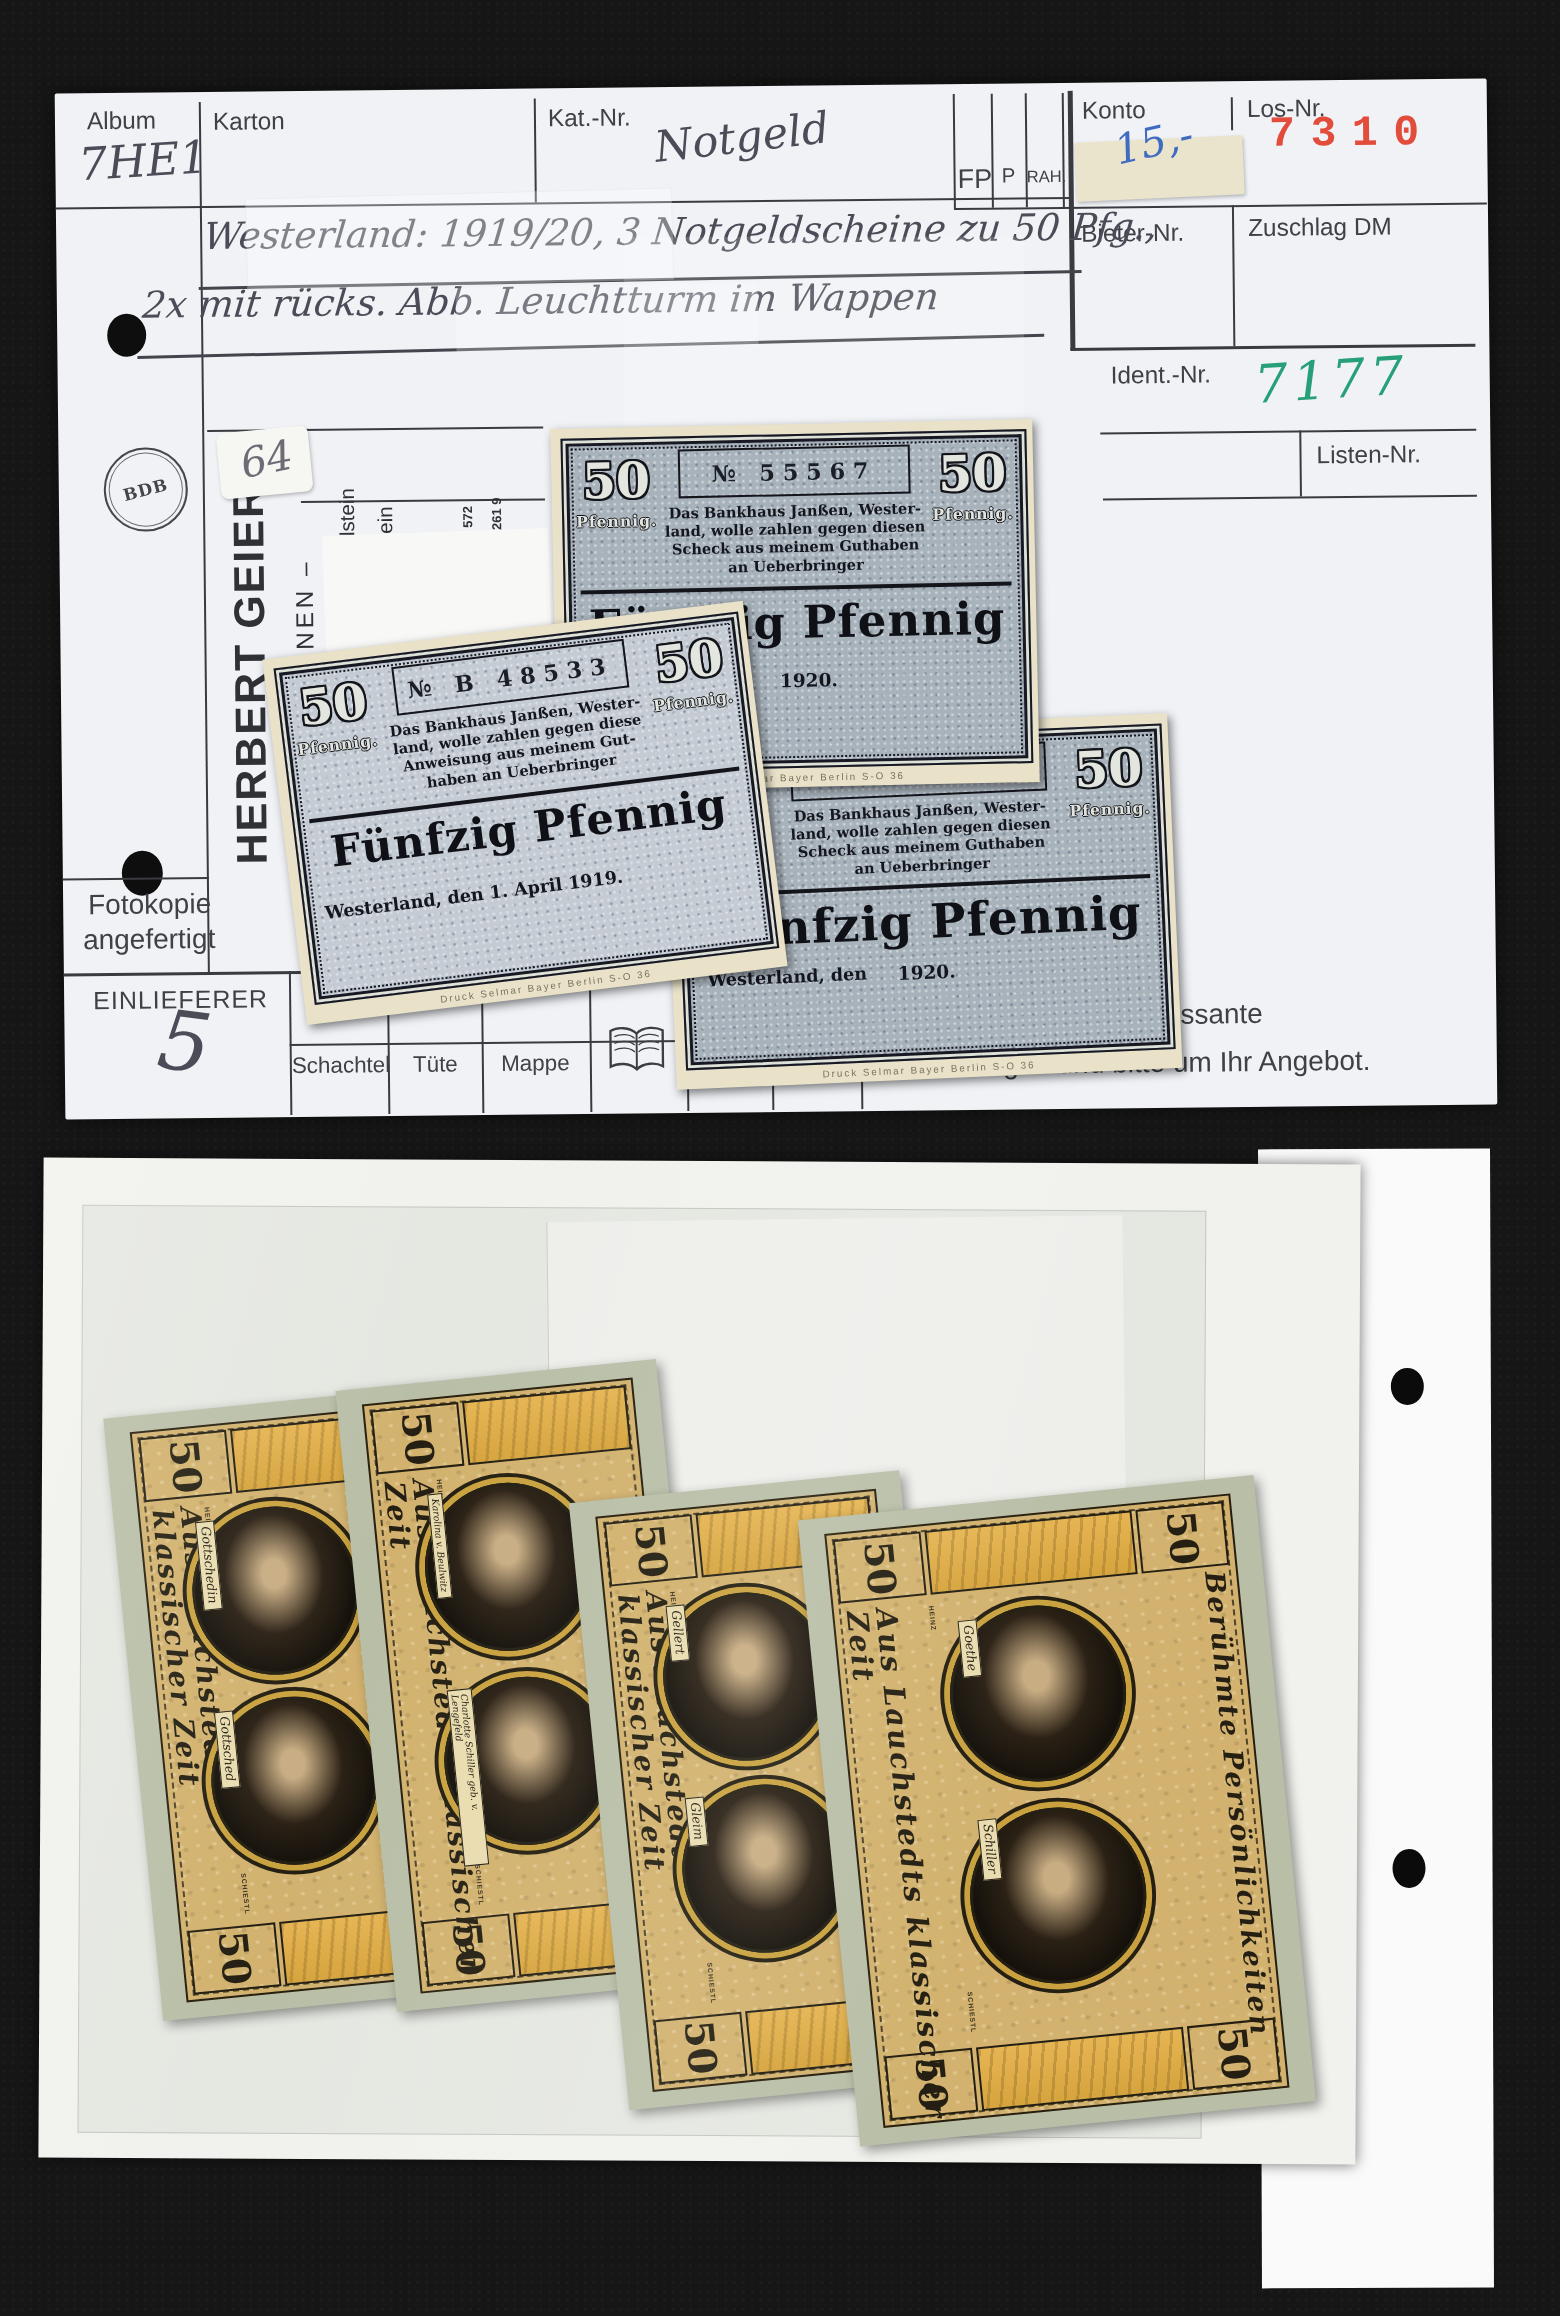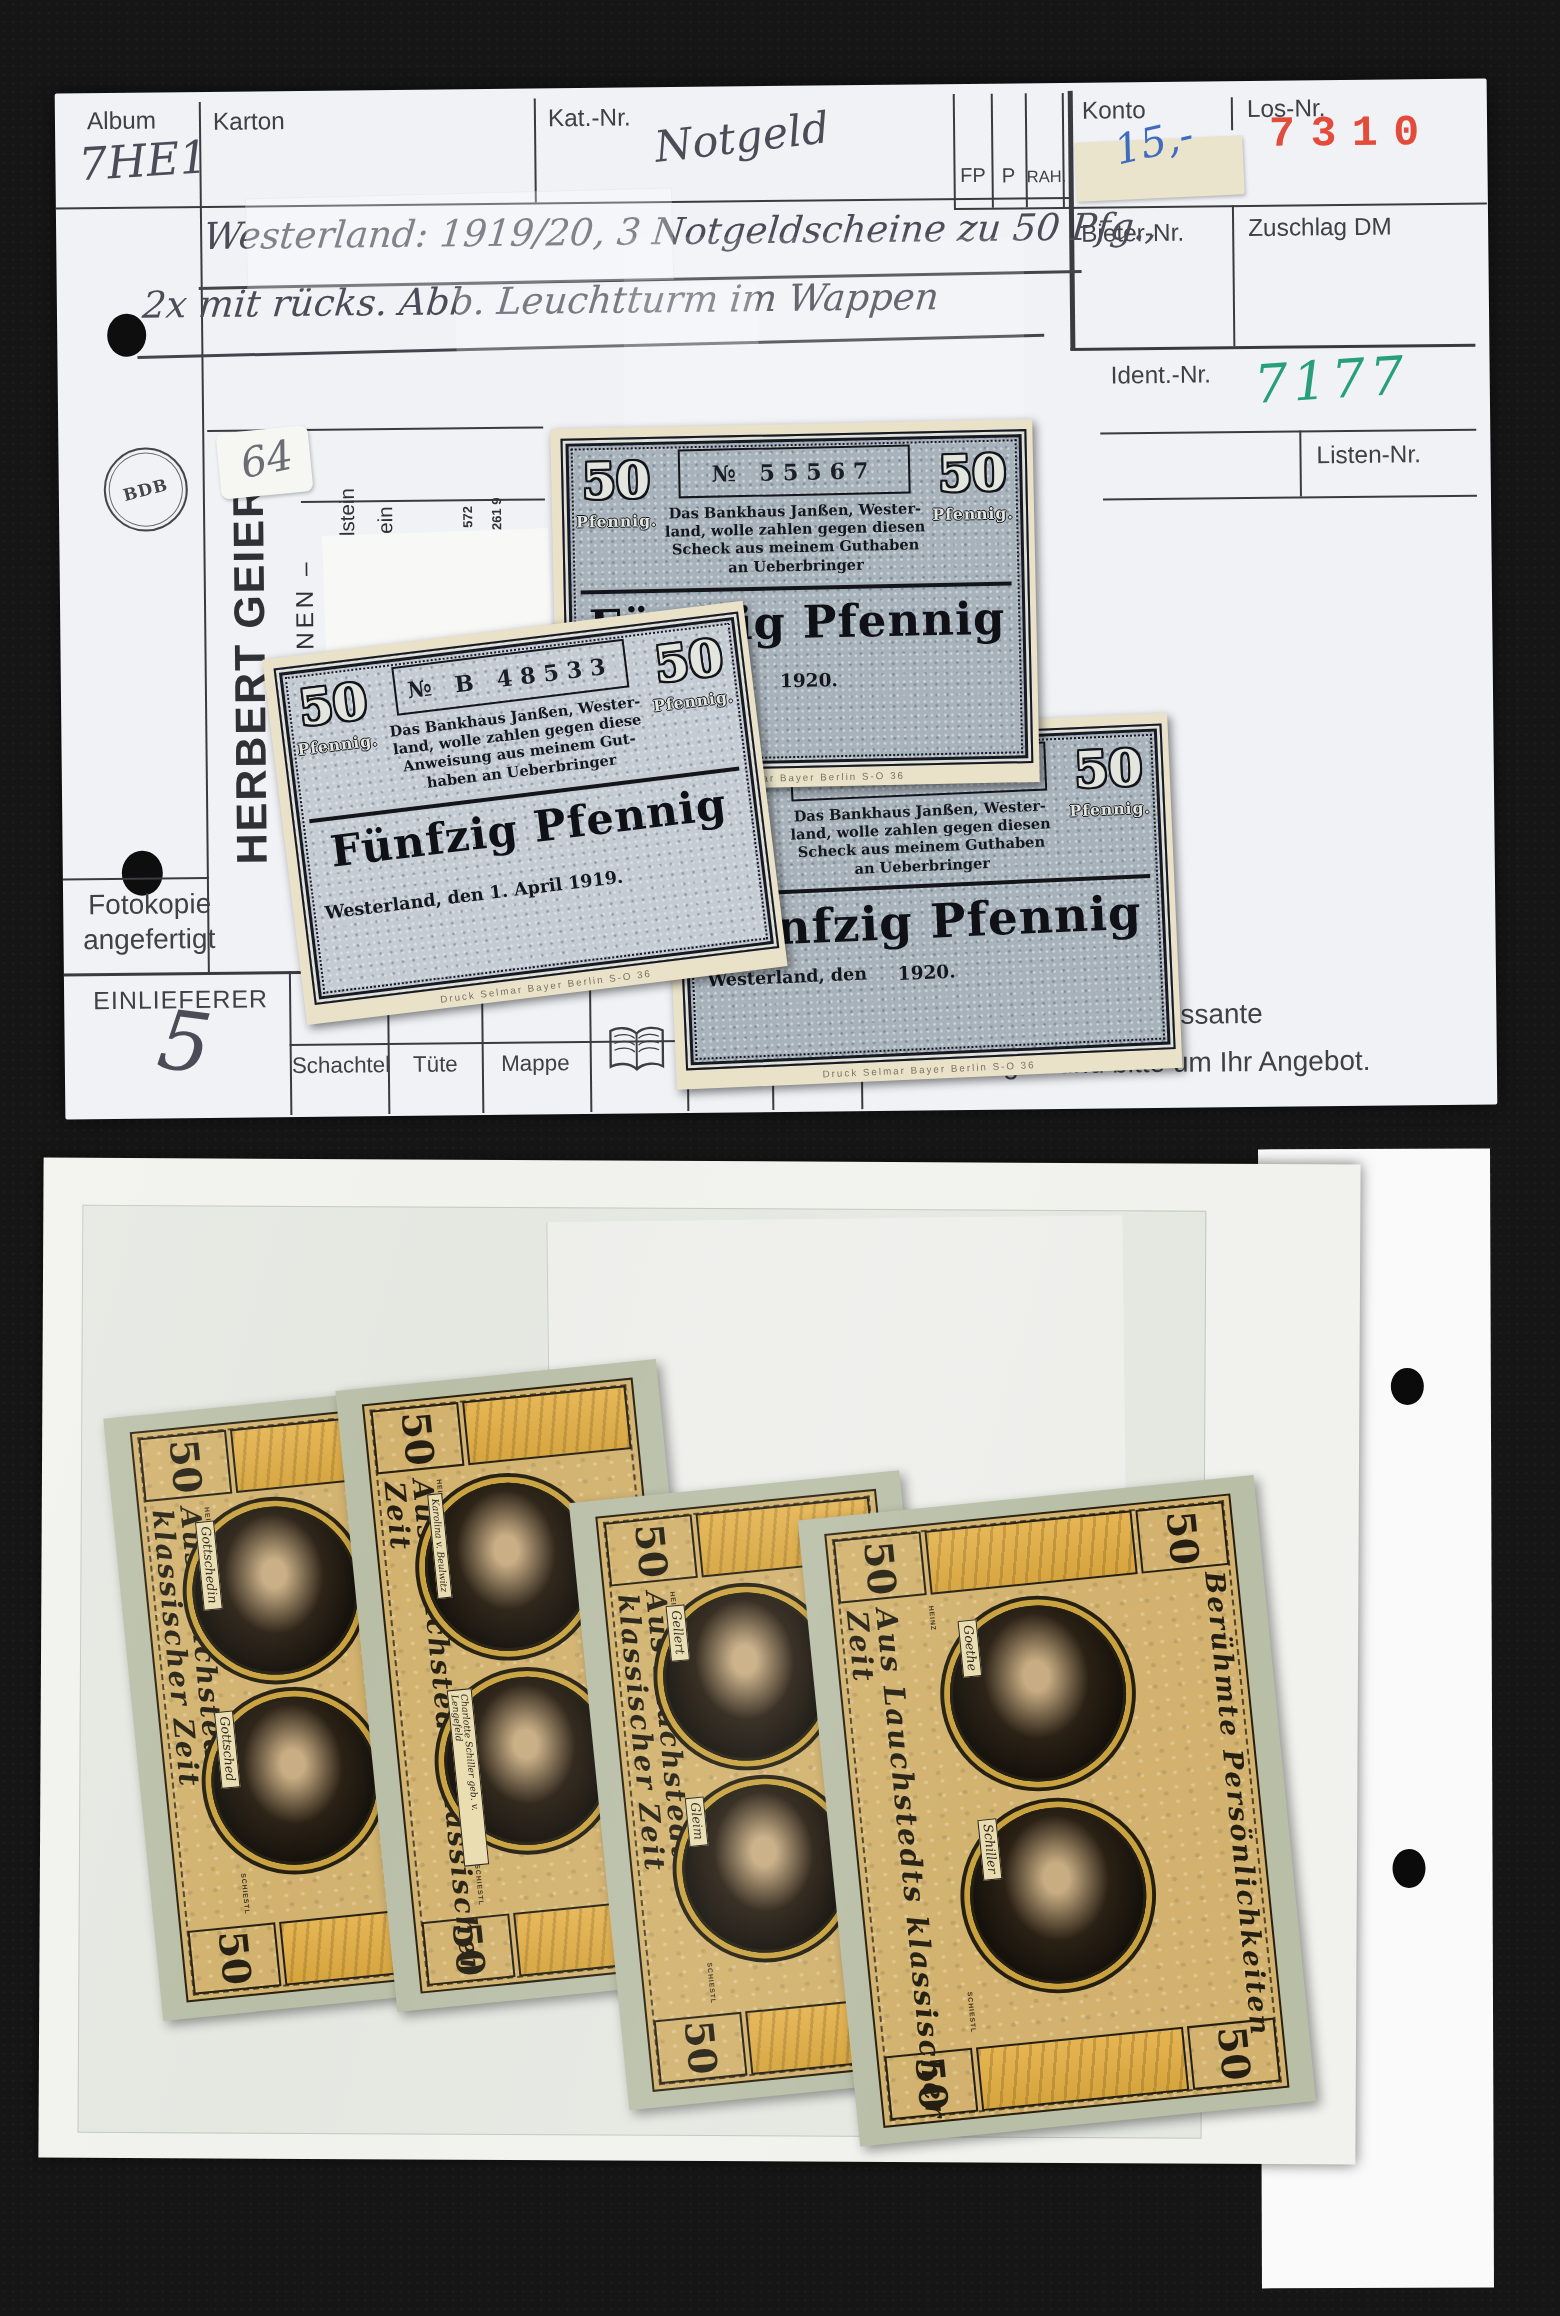--- a/index.html
+++ b/index.html
@@ -93,21 +93,21 @@
     <div class="ln" style="left:1013px;top:265px;width:405px;height:2.9px;"></div>
     <div class="ln" style="left:1042px;top:350px;width:376px;height:2px;"></div>
     <div class="ln" style="left:1241px;top:350px;width:2px;height:66px;"></div>
     <div class="ln" style="left:1044px;top:416px;width:374px;height:2px;"></div>
     <div class="ln" style="left:149px;top:338px;width:336px;height:2px;"></div>
     <div class="ln" style="left:242px;top:410px;width:244px;height:2px;"></div>
 
     <div class="lbl" style="left:32px;top:13.7px;font-size:24.4px;">Album</div>
     <div class="lbl" style="left:158px;top:15.6px;font-size:24.4px;">Karton</div>
     <div class="lbl" style="left:493px;top:15.6px;font-size:24.4px;">Kat.-Nr.</div>
-    <div class="lbl" style="left:902px;top:80px;width:31px;text-align:center;font-size:20px;">FP</div>
+    <div class="lbl" style="left:902px;top:80px;width:31px;text-align:center;font-size:27px;">FP</div>
     <div class="lbl" style="left:938px;top:80px;width:30px;text-align:center;font-size:20.5px;">P</div>
     <div class="lbl" style="left:971px;top:84px;width:19px;text-align:center;font-size:16.6px;">RAH.</div>
     <div class="lbl" style="left:1027px;top:13.7px;font-size:24.4px;">Konto</div>
     <div class="lbl" style="left:1192px;top:13.7px;font-size:24.4px;">Los-Nr.</div>
     <div class="lbl" style="left:1214px;top:29px;font-size:43px;letter-spacing:15.6px;color:#e34b3a;font-family:'Liberation Mono',monospace;font-weight:bold;">7310</div>
 
     <div class="sticker" style="left:1020px;top:57px;width:168px;height:59px;background:#ebe4cd;border-radius:2px;transform:rotate(-2deg);"></div>
     <div class="hand" style="left:1055px;top:45px;font-size:41px;color:#3f6cc0;transform:rotate(-12deg);">15,-</div>
 
     <div class="lbl" style="left:1025px;top:137px;font-size:24.4px;">Bieter-Nr.</div>

